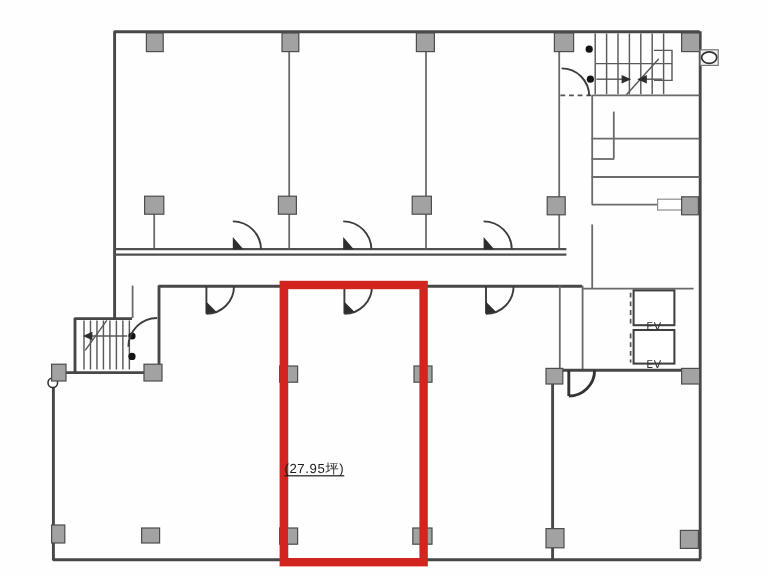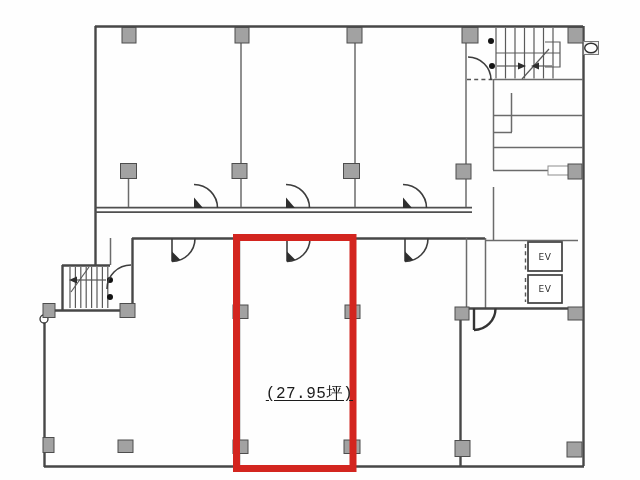--- a/index.html
+++ b/index.html
@@ -13,25 +13,25 @@
   .dash{stroke:#555;stroke-width:1.4;stroke-dasharray:4 3.2;fill:none;}
   .stair{stroke:#5a5a5a;stroke-width:1.2;fill:none;}
   .door{stroke:#3d3d3d;stroke-width:1.6;fill:none;}
   .doorD{stroke:#343434;stroke-width:2.4;fill:none;}
   .leaf{fill:#2e2e2e;stroke:none;}
   .dot{fill:#141414;stroke:none;}
   .col{fill:#a2a2a2;stroke:#4d4d4d;stroke-width:1;}
   .evbox{fill:#fff;stroke:#3f3f3f;stroke-width:1.7;}
   .opening{fill:#fff;stroke:#8d8d8d;stroke-width:1;}
   .highlight{fill:none;stroke:var(--highlight,#d3251f);stroke-width:7;}
-  .area-label{position:absolute;left:237px;top:383px;width:116px;text-align:right;
-      font-family:Liberation Mono, monospace;font-size:16px;color:#1c1c1c;
+  .area-label{position:absolute;left:237px;top:383px;width:116px;text-align:left;
+      font-family:Liberation Sans, sans-serif;font-size:11px;color:#1c1c1c;
       letter-spacing:.5px;text-decoration:underline;text-underline-offset:2px;}
   .ev-label{position:absolute;display:flex;align-items:center;justify-content:center;
-      font-size:9px;color:#2f2f2f;letter-spacing:.5px;font-family:"DejaVu Sans",sans-serif;}
+      font-size:9px;color:#2f2f2f;letter-spacing:.5px;font-family:"DejaVu Sans",sans-serif;margin-top:16px;}
   #ev1{left:528px;top:242px;width:34px;height:29px;}
   #ev2{left:528px;top:275px;width:34px;height:28px;}
 </style>
 </head>
 <body>
 
 <div class="stage">
   <svg width="640" height="480" viewBox="0 0 640 480">
 
     <g>

